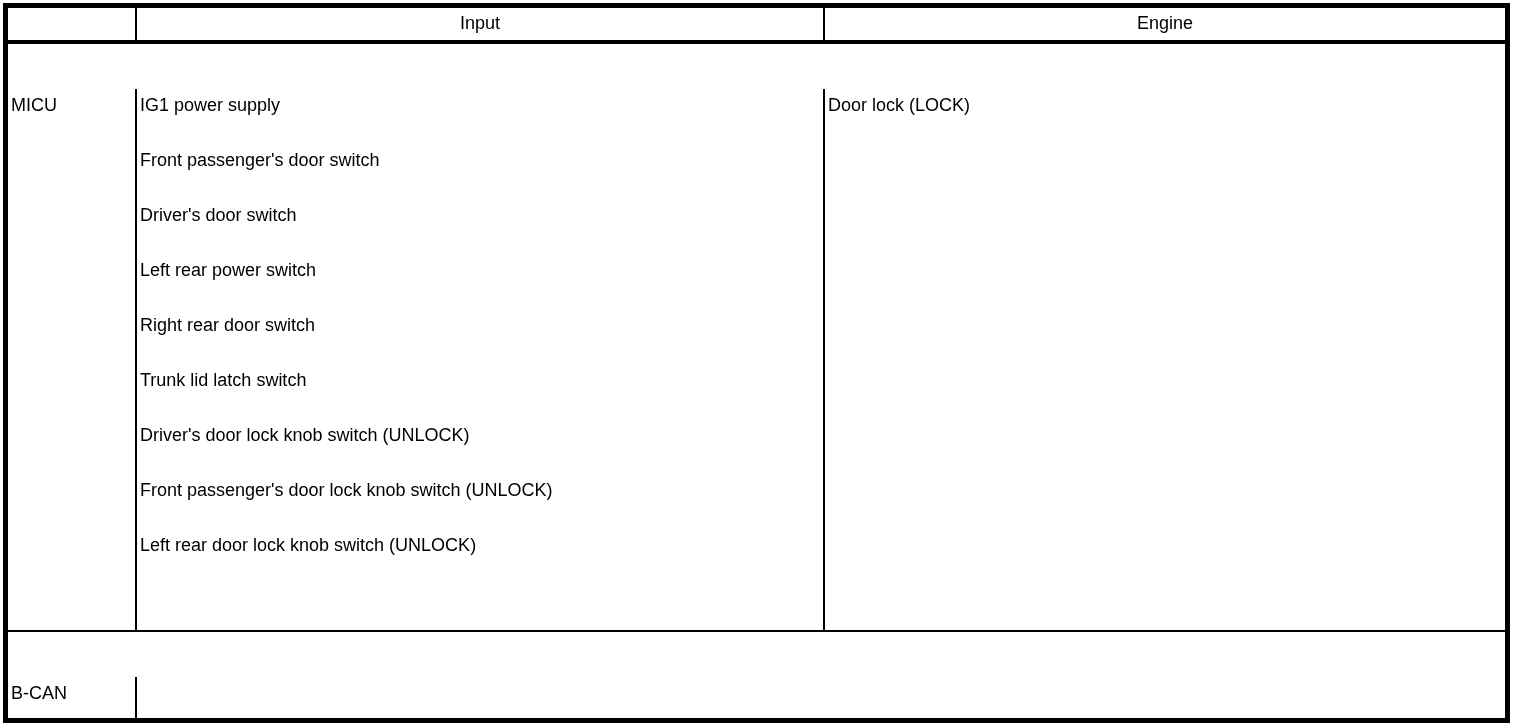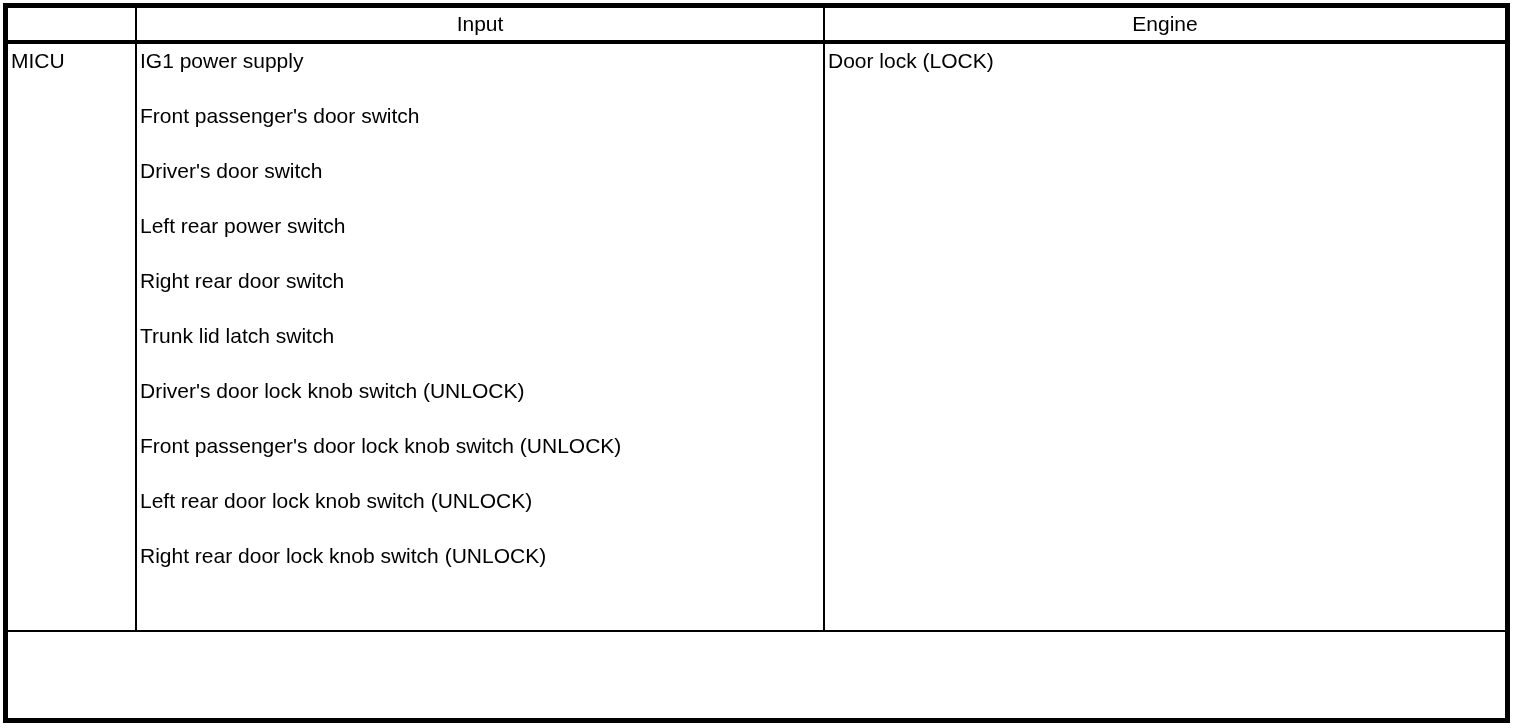--- a/index.html
+++ b/index.html
@@ -24,37 +24,38 @@
     box-sizing: border-box;
     border: 5px solid #000000;
     background: #ffffff;
     display: grid;
     grid-template-columns: 129px 688px 1fr;
     grid-template-rows: 36px 588px 1fr;
   }
   .cell {
     box-sizing: border-box;
     overflow: hidden;
-    font-size: 21px;
+    font-size: 18px;
     background: #ffffff;
   }
   .col-a, .col-b {
     border-right: 2px solid #000000;
   }
   .hdr {
     border-bottom: 4px solid #000000;
     text-align: center;
     line-height: 31px;
     white-space: nowrap;
   }
   .r1 {
     border-bottom: 2px solid #000000;
   }
   .body-cell {
     padding: 6px 4px 0 3px;
+    margin-top: 45px;
   }
   .cell-item {
     line-height: 21px;
     margin-bottom: 34px;
     white-space: nowrap;
   }
   .src-label {
     line-height: 21px;
     white-space: nowrap;
   }
@@ -74,21 +75,23 @@
   <div class="cell r1 col-b body-cell">
       <div class="cell-item">IG1 power supply</div>
       <div class="cell-item">Front passenger's door switch</div>
       <div class="cell-item">Driver's door switch</div>
       <div class="cell-item">Left rear power switch</div>
       <div class="cell-item">Right rear door switch</div>
       <div class="cell-item">Trunk lid latch switch</div>
       <div class="cell-item">Driver's door lock knob switch (UNLOCK)</div>
       <div class="cell-item">Front passenger's door lock knob switch (UNLOCK)</div>
       <div class="cell-item">Left rear door lock knob switch (UNLOCK)</div>
-      <div class="cell-item">Right rear door lock knob switch (UNLOCK)</div>
     </div>
   <div class="cell r1 body-cell">
       <div class="cell-item">Door lock (LOCK)</div>
     </div>
 
+  <div class="cell col-a body-cell">
+    <div class="src-label">B-CAN</div>
+  </div>
   <div class="cell body-cell"></div>
 
 </div>
 
 </body></html>

